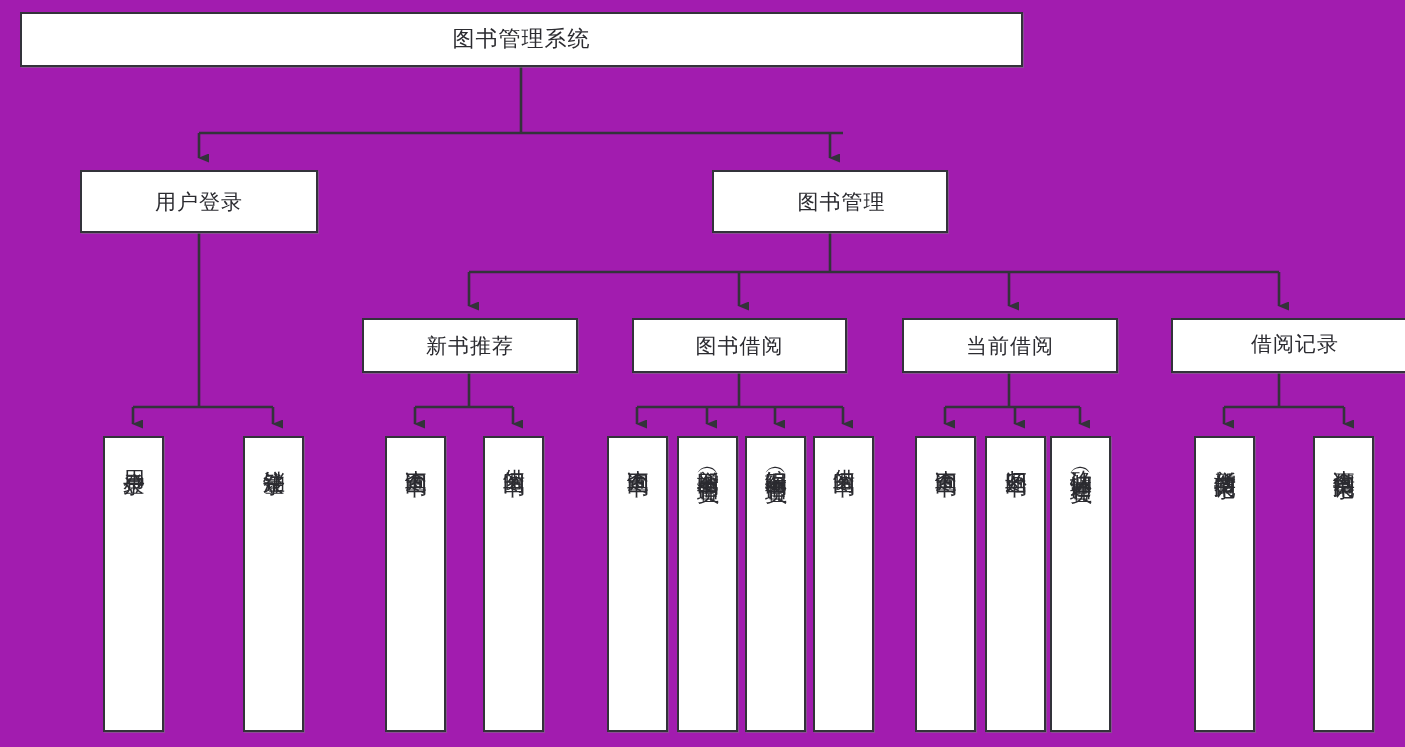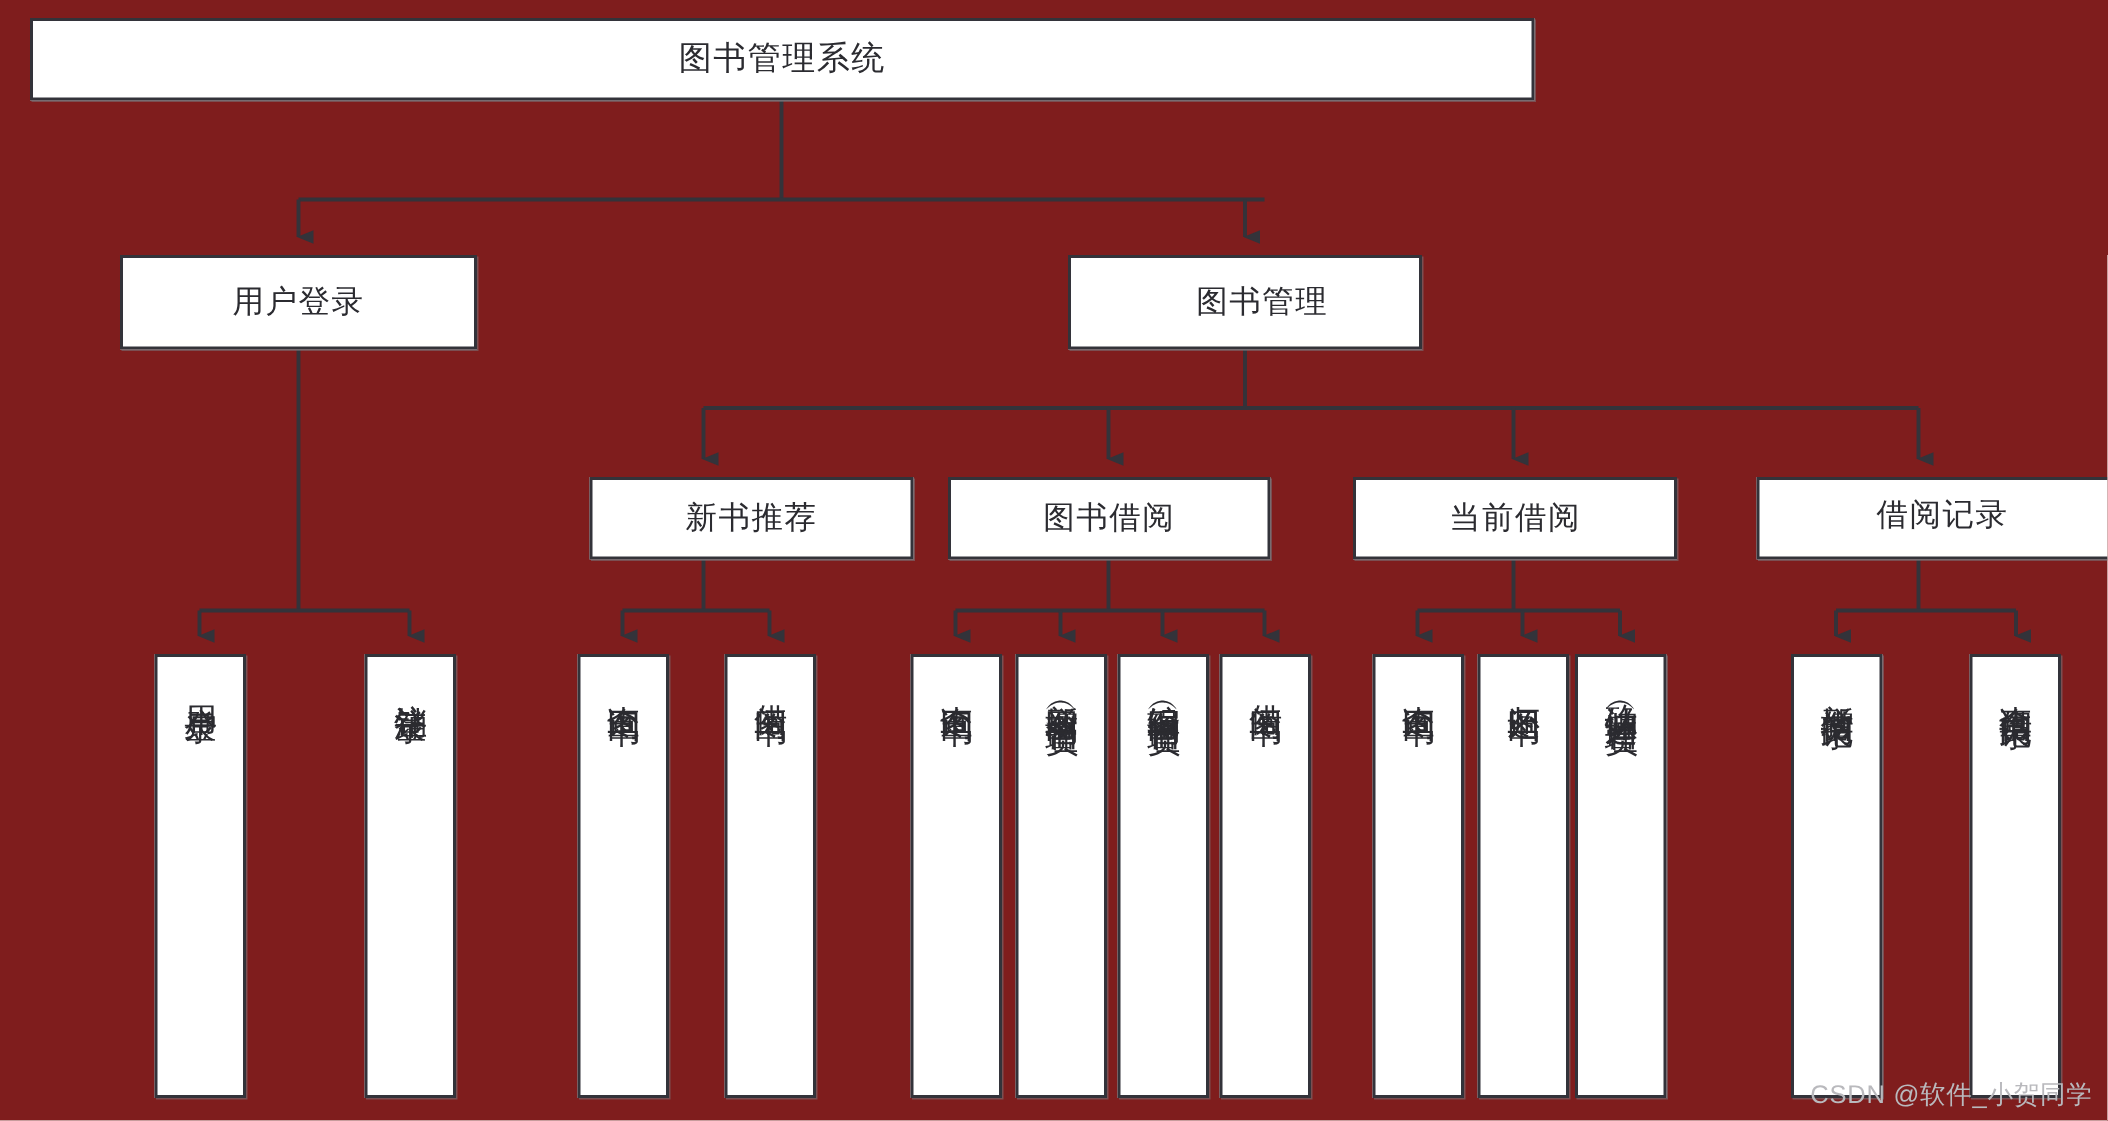--- a/index.html
+++ b/index.html
@@ -5,21 +5,21 @@
 <style>
   html, body {
     margin: 0;
     padding: 0;
     background: #ffffff;
   }
   #diagram-root {
     position: relative;
     width: 1405px;
     height: 747px;
-    background: #7f1d1d;
+    background: #a21caf;
     font-family: "Liberation Sans", "DejaVu Sans", sans-serif;
     overflow: hidden;
   }
   #edge-layer {
     position: absolute;
     left: 0;
     top: 0;
     width: 1405px;
     height: 747px;
     pointer-events: none;
@@ -130,21 +130,21 @@
     <span class="node-label">图书管理系统</span>
   </div>
 
   <div class="node level1" style="left:80px; top:170px; width:238px; height:63px;">
     <span class="node-label">用户登录</span>
   </div>
   <div class="node level1" style="left:712px; top:170px; width:236px; height:63px;padding-left:23px;">
     <span class="node-label">图书管理</span>
   </div>
 
-  <div class="node level2" style="left:362px; top:318px; width:216px; height:55px;margin-left:31px;">
+  <div class="node level2" style="left:362px; top:318px; width:216px; height:55px;">
     <span class="node-label">新书推荐</span>
   </div>
   <div class="node level2" style="left:902px; top:318px; width:216px; height:55px;">
     <span class="node-label">当前借阅</span>
   </div>
   <div class="node level2" style="left:632px; top:318px; width:215px; height:55px;">
     <span class="node-label">图书借阅</span>
   </div>
   <div class="node level2" style="left:1171px; top:318px; width:248px; height:55px;font-family:Liberation Mono, monospace;">
     <span class="node-label">借阅记录</span>
@@ -187,15 +187,14 @@
     <span class="node-label">确认归还（管理员）</span>
   </div>
 
   <div class="node leaf" style="left:1194px; top:436px; width:61px; height:296px;">
     <span class="node-label">新增借阅记录</span>
   </div>
   <div class="node leaf" style="left:1313px; top:436px; width:61px; height:296px;">
     <span class="node-label">查询借阅记录</span>
   </div>
 
-  <div id="watermark">CSDN @软件_小贺同学</div>
 
 </div>
 
 </body></html>

